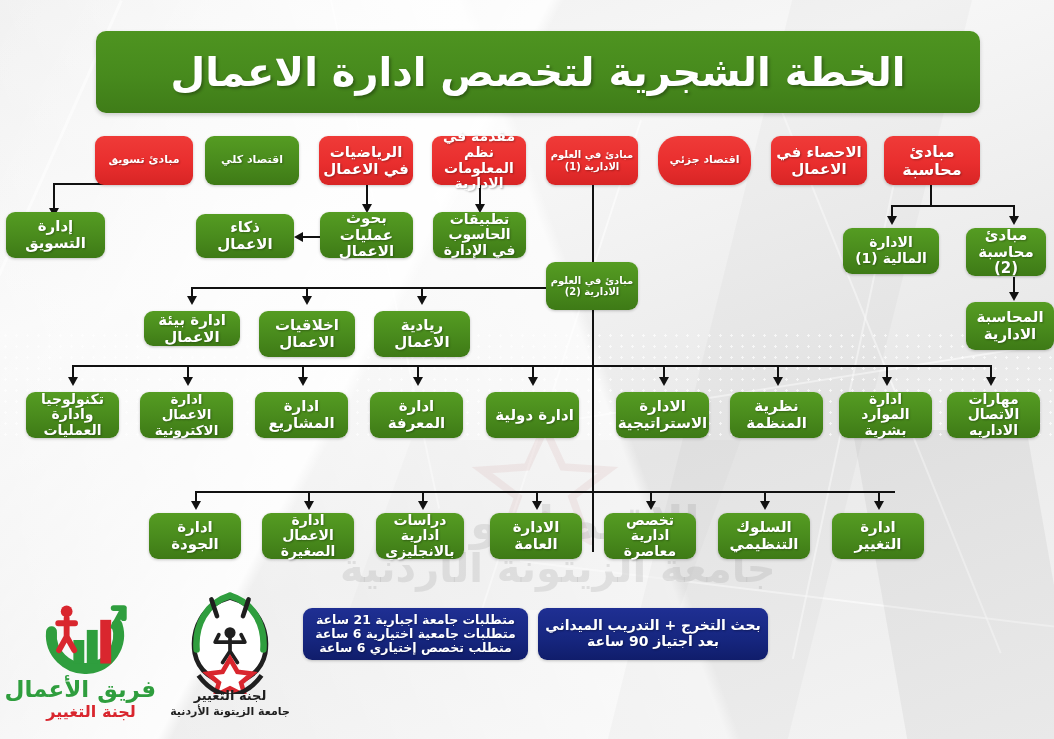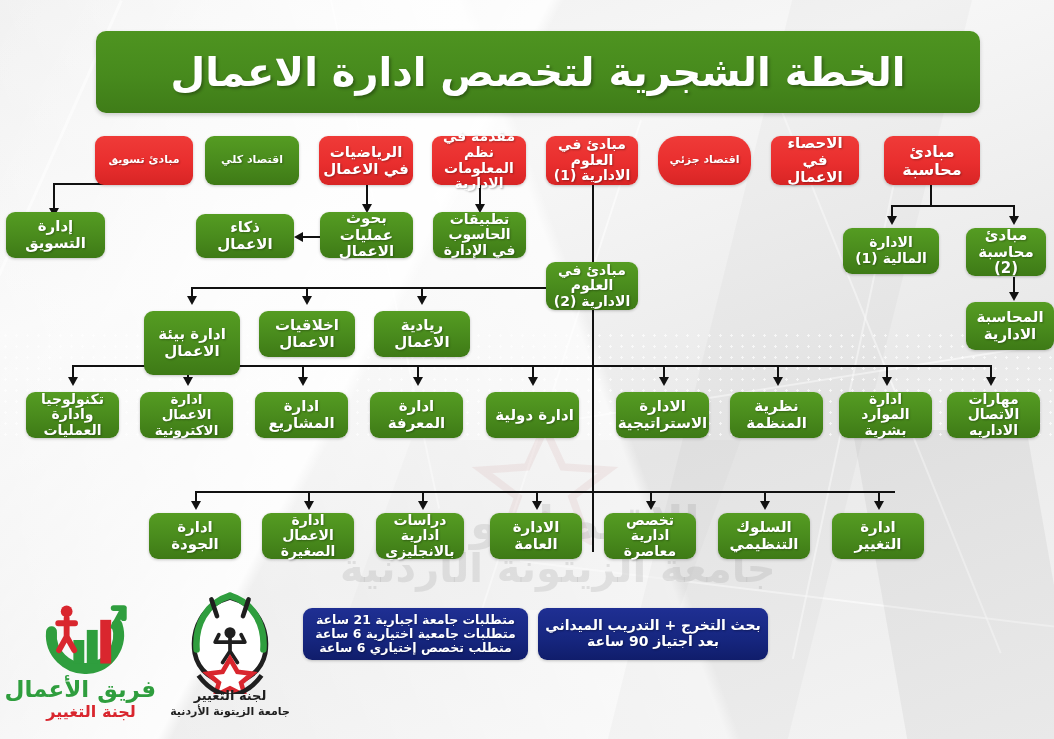--- a/index.html
+++ b/index.html
@@ -42,21 +42,21 @@
     text-shadow:1px 1px 2px rgba(0,0,0,.30);
     box-shadow:0 1px 3px rgba(0,0,0,.22);}
   .green{background:linear-gradient(180deg,#559c22 0%,#4a8c1d 50%,#3e7a16 100%);}
   .red{background:linear-gradient(180deg,#ef3b38 0%,#e92e2e 55%,#d82525 100%);}
   .blue{background:linear-gradient(180deg,#1f2f93 0%,#16267f 60%,#101d6b 100%);}
   .fs17{font-size:11px;}
   .fs16{font-size:16px;}
   .fs15{font-size:15px;}
   .fs14{font-size:14px;}
   .fs11{font-size:14px;}
-  .fs10{font-size:14px;}
+  .fs10{font-size:10px;}
 
   
   .ln{position:absolute;background:#111;}
   .lnv{width:2px;}
   .lnh{height:2px;}
   .arrow{position:absolute;width:0;height:0;
     border-left:5px solid transparent;border-right:5px solid transparent;
     border-top:9px solid #111;}
   .arrow-l{position:absolute;width:0;height:0;
     border-top:5px solid transparent;border-bottom:5px solid transparent;
@@ -163,33 +163,33 @@
   <div class="arrow" style="left:760px;top:501px;"></div>
   <div class="ln lnv" style="left:878px;top:491px;height:14px;"></div>
   <div class="arrow" style="left:874px;top:501px;"></div>
 
   <div class="node red fs17" style="left:95px;top:136px;width:98px;height:49px;">مبادئ تسويق</div>
   <div class="node green fs17" style="left:205px;top:136px;width:94px;height:49px;">اقتصاد كلي</div>
   <div class="node red fs15" style="left:319px;top:136px;width:94px;height:49px;">الرياضيات في الاعمال</div>
   <div class="node red fs11" style="left:432px;top:136px;width:94px;height:49px;">مقدمة في نظم المعلومات الادارية</div>
   <div class="node red fs10" style="left:546px;top:136px;width:92px;height:49px;">مبادئ في العلوم الادارية (1)</div>
   <div class="node red fs17" style="left:658px;top:136px;width:93px;height:49px;border-radius:20px;">اقتصاد جزئي</div>
-  <div class="node red fs15" style="left:771px;top:136px;width:88px;height:49px;">الاحصاء في الاعمال</div>
+  <div class="node red fs15" style="left:771px;top:136px;width:96px;height:49px;">الاحصاء في الاعمال</div>
   <div class="node red fs16" style="left:884px;top:136px;width:96px;height:49px;">مبادئ محاسبة</div>
 
   <div class="node green fs15" style="left:6px;top:212px;width:99px;height:46px;">إدارة التسويق</div>
   <div class="node green fs15" style="left:196px;top:214px;width:98px;height:44px;">ذكاء الاعمال</div>
   <div class="node green fs15" style="left:320px;top:212px;width:93px;height:46px;">بحوث عمليات الاعمال</div>
   <div class="node green fs11" style="left:433px;top:212px;width:93px;height:46px;">تطبيقات الحاسوب في الإدارة</div>
   <div class="node green fs10" style="left:546px;top:262px;width:92px;height:48px;">مبادئ في العلوم الادارية (2)</div>
   <div class="node green fs14" style="left:843px;top:228px;width:96px;height:46px;">الادارة المالية (1)</div>
   <div class="node green fs15" style="left:966px;top:228px;width:80px;height:48px;">مبادئ محاسبة (2)</div>
   <div class="node green fs15" style="left:966px;top:302px;width:88px;height:48px;">المحاسبة الادارية</div>
 
-  <div class="node green fs15" style="left:144px;top:311px;width:96px;height:64px;">ادارة بيئة الاعمال</div>
+  <div class="node green fs15" style="left:144px;top:311px;width:96px;height:35px;">ادارة بيئة الاعمال</div>
   <div class="node green fs15" style="left:259px;top:311px;width:96px;height:46px;">اخلاقيات الاعمال</div>
   <div class="node green fs15" style="left:374px;top:311px;width:96px;height:46px;">ريادية الاعمال</div>
 
   <div class="node green fs11" style="left:26px;top:392px;width:93px;height:46px;">تكنولوجيا وادارة العمليات</div>
   <div class="node green fs13" style="left:140px;top:392px;width:93px;height:46px;font-size:13.5px;">ادارة الاعمال الاكترونية</div>
   <div class="node green fs15" style="left:255px;top:392px;width:93px;height:46px;">ادارة المشاريع</div>
   <div class="node green fs15" style="left:370px;top:392px;width:93px;height:46px;">ادارة المعرفة</div>
   <div class="node green fs15" style="left:486px;top:392px;width:93px;height:46px;padding-left:8px;">ادارة دولية</div>
   <div class="node green fs15" style="left:616px;top:392px;width:93px;height:46px;">الادارة الاستراتيجية</div>
   <div class="node green fs15" style="left:730px;top:392px;width:93px;height:46px;">نظرية المنظمة</div>

